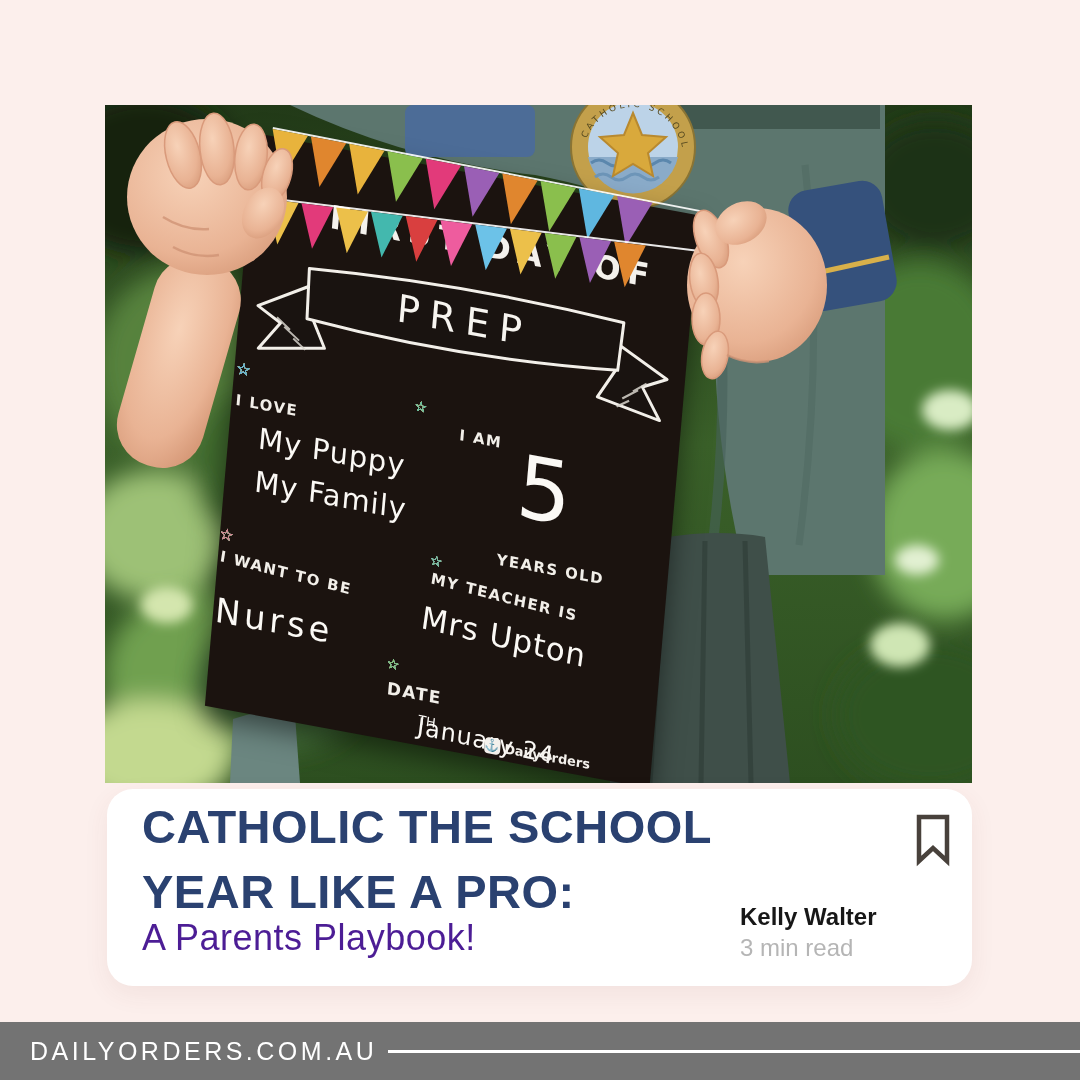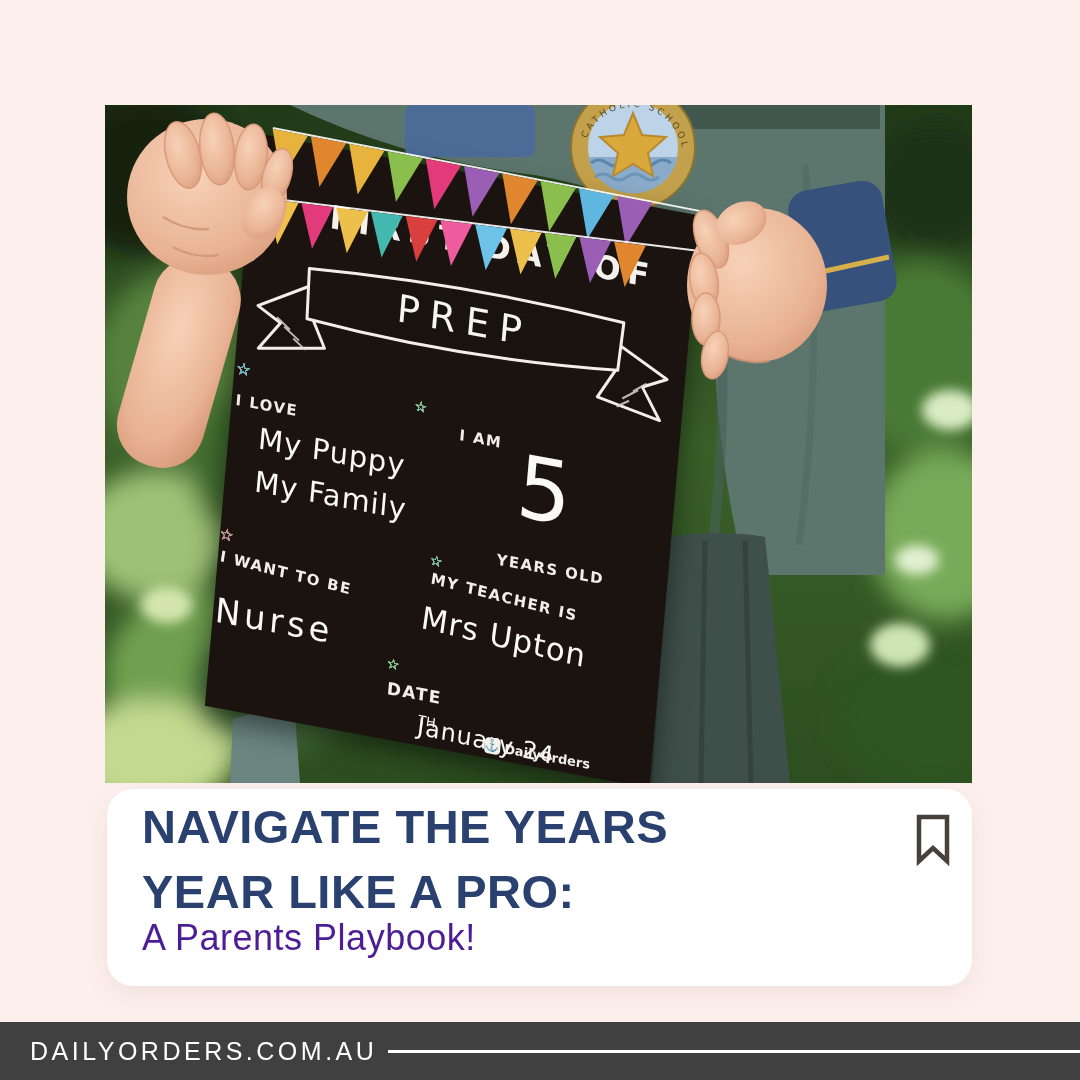--- a/index.html
+++ b/index.html
@@ -58,21 +58,21 @@
   .title-line{position:absolute;left:35px;color:#2a4170;font-weight:800;font-size:47px;letter-spacing:.5px;line-height:1;}
   .t1{top:14px;}
   .t2{top:79px;}
   .subtitle{position:absolute;left:35px;top:131px;color:#4c1d95;font-weight:300;font-size:36px;letter-spacing:.5px;line-height:1;}
   .bookmark-btn{position:absolute;left:806px;top:24px;width:40px;height:54px;background:none;border:none;padding:0;cursor:pointer;}
   .byline{position:absolute;left:633px;top:112px;}
   .author{font-size:24px;font-weight:700;color:#171717;line-height:1.3;}
   .read-time{font-size:24px;font-weight:400;color:#b5b5b5;line-height:1.3;}
 
   
-  .footer{position:absolute;left:0;top:1022px;width:1080px;height:58px;background:#404040;}
+  .footer{position:absolute;left:0;top:1022px;width:1080px;height:58px;background:#737373;}
   .footer-text{position:absolute;left:30px;top:50%;transform:translateY(-50%);color:#ffffff;
                font-size:25px;font-weight:400;letter-spacing:3.5px;}
   .footer-line{position:absolute;left:388px;right:0;top:28px;height:3px;background:#ffffff;}
 </style>
 </head>
 <body>
 
 <div class="canvas">
 
   <div class="photo">
@@ -337,30 +337,34 @@
         <ellipse cx="599" cy="176" rx="14" ry="28" transform="rotate(-8 599 176)" fill="url(#skin)" stroke="#d99a7b" stroke-width="1.5"></ellipse>
         <ellipse cx="601" cy="214" rx="14" ry="26" fill="url(#skin)" stroke="#d99a7b" stroke-width="1.5"></ellipse>
         <ellipse cx="610" cy="250" rx="13" ry="24" transform="rotate(10 610 250)" fill="url(#skin)" stroke="#d99a7b" stroke-width="1.5"></ellipse>
         <ellipse cx="636" cy="118" rx="27" ry="20" transform="rotate(-28 636 118)" fill="url(#skin)"></ellipse>
         <path d="M622,250 q20,10 42,6" stroke="#cf9376" stroke-width="2.5" fill="none" opacity="0.8"></path>
       </g>
     </svg>
   </div>
 
   <div class="card">
-    <div class="title-line t1">NAVIGATE THE YEARS</div>
+    <div class="title-line t1">CATHOLIC THE SCHOOL</div>
     <div class="title-line t2">YEAR LIKE A PRO:</div>
     <div class="subtitle">A Parents Playbook!</div>
 
     <button class="bookmark-btn">
       <svg width="40" height="54" viewBox="0 0 40 54">
         <path d="M6,4 h28 v44 l-14,-13 l-14,13 z" fill="none" stroke="#48413b" stroke-width="4.5" stroke-linejoin="miter"></path>
       </svg>
     </button>
 
+    <div class="byline">
+      <div class="author">Kelly Walter</div>
+      <div class="read-time">3 min read</div>
+    </div>
   </div>
 
   <div class="footer">
     <div class="footer-text">DAILYORDERS.COM.AU</div>
     <div class="footer-line"></div>
   </div>
 
 </div>
 
 </body></html>

